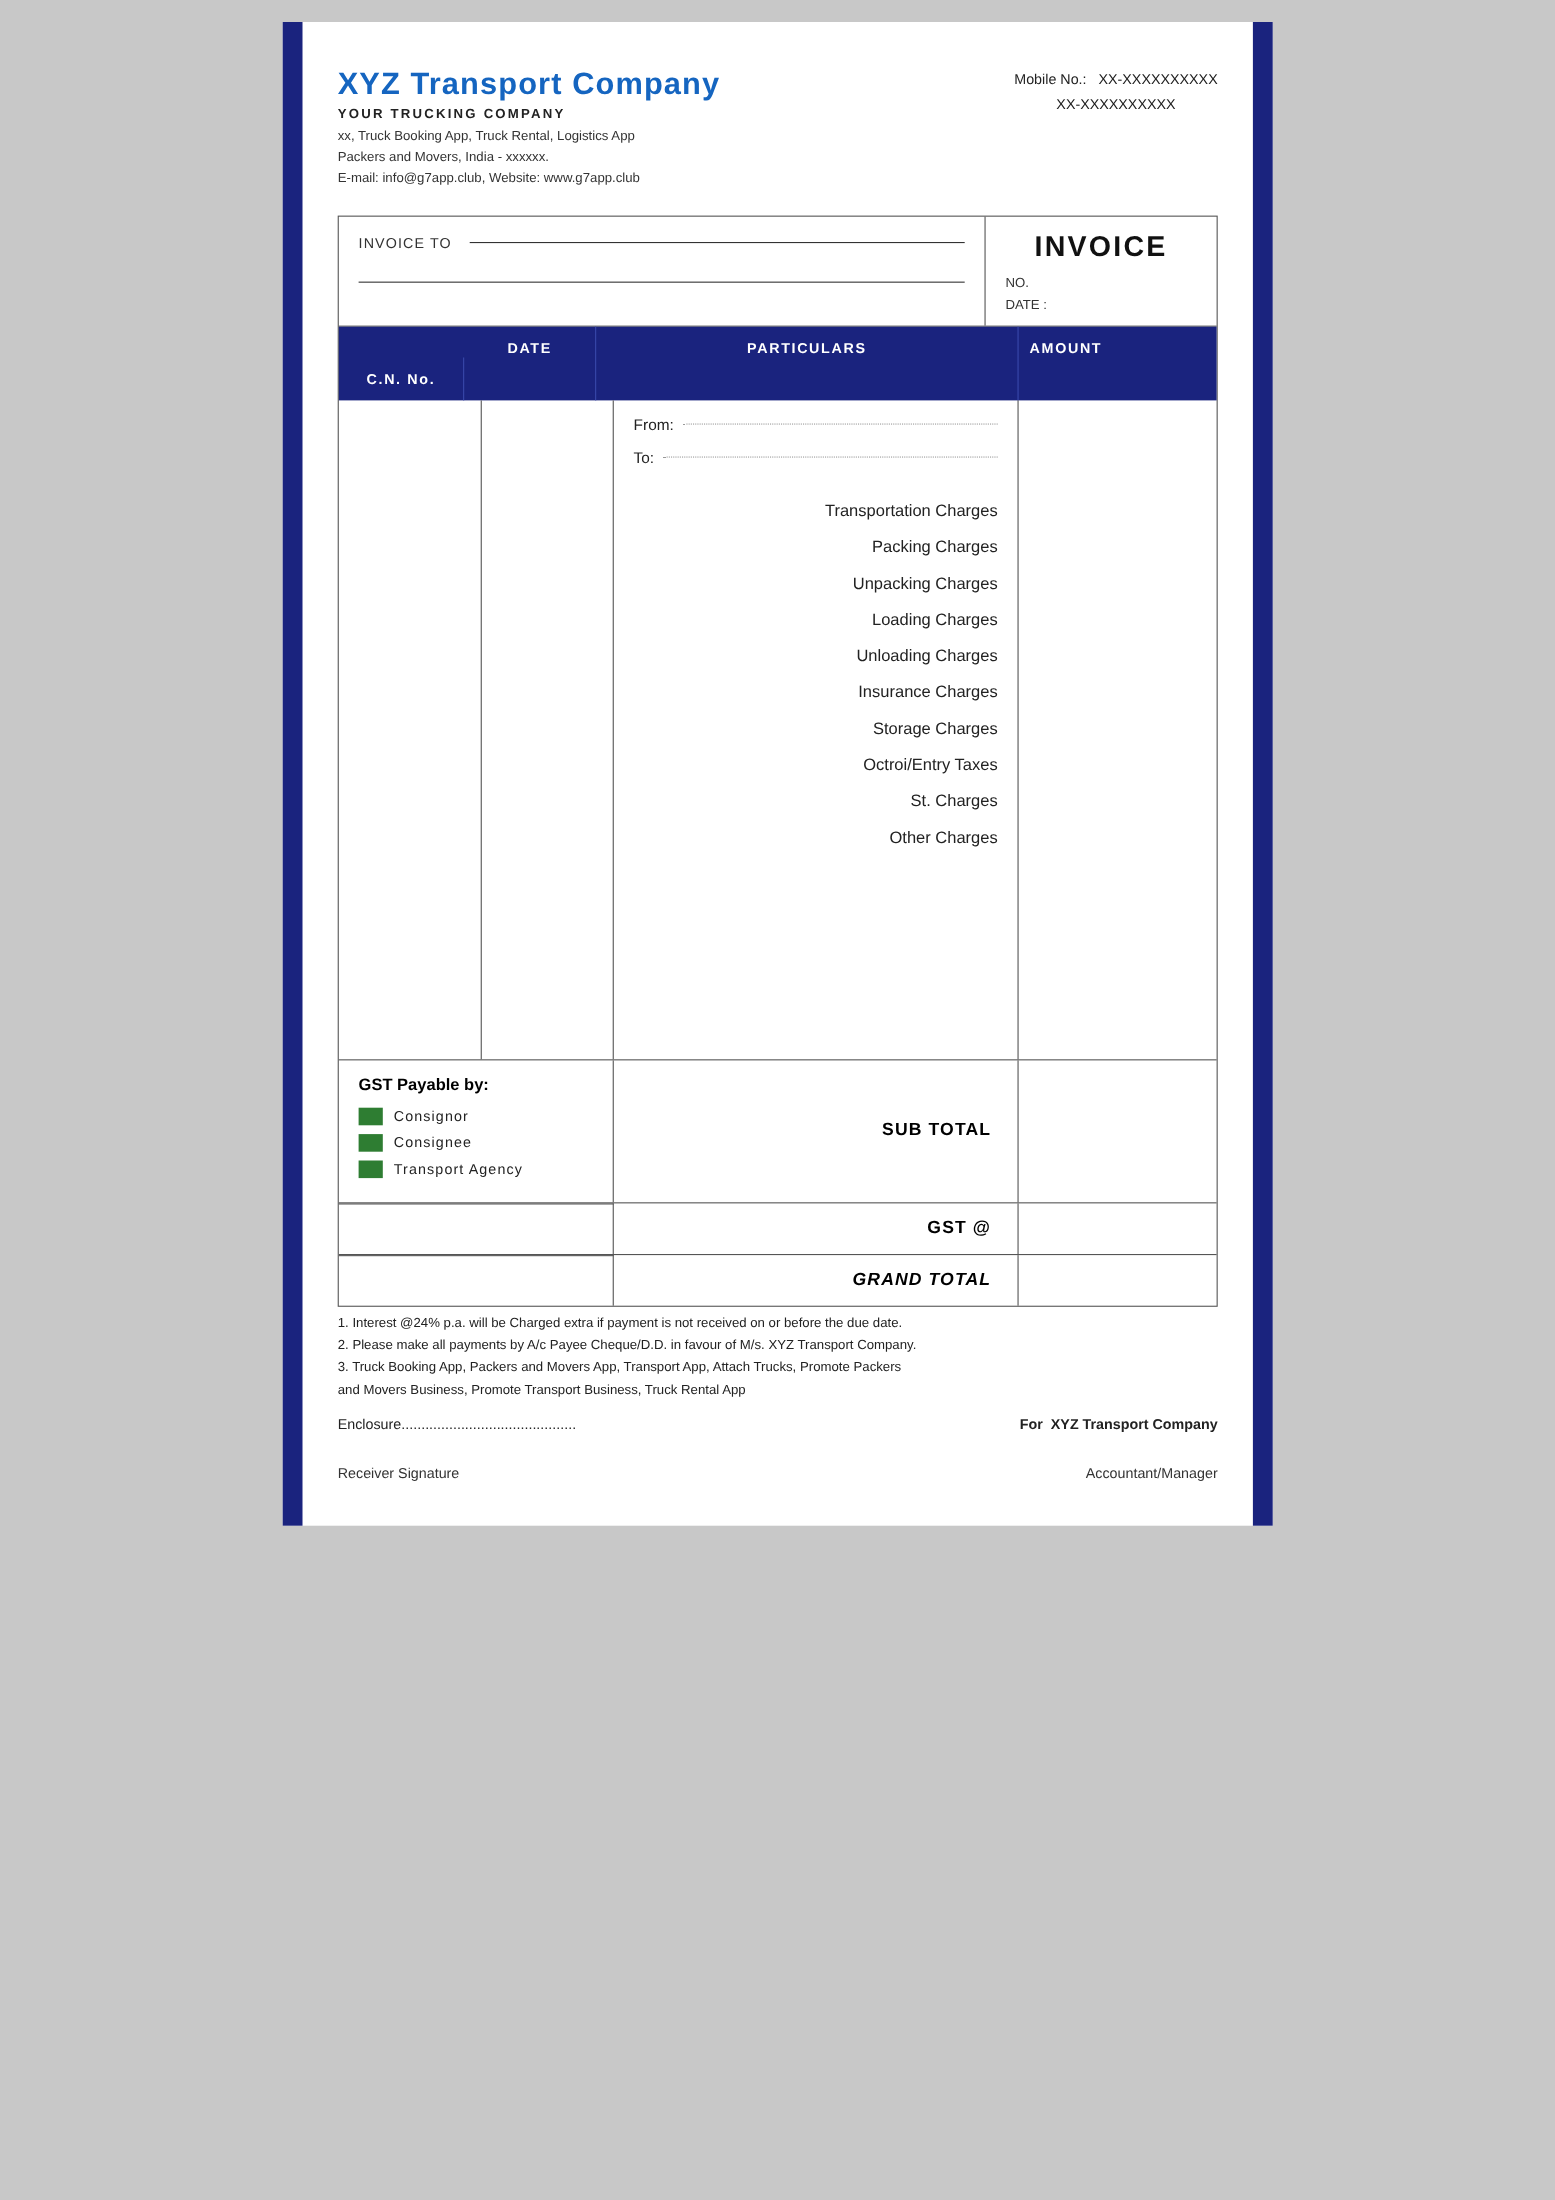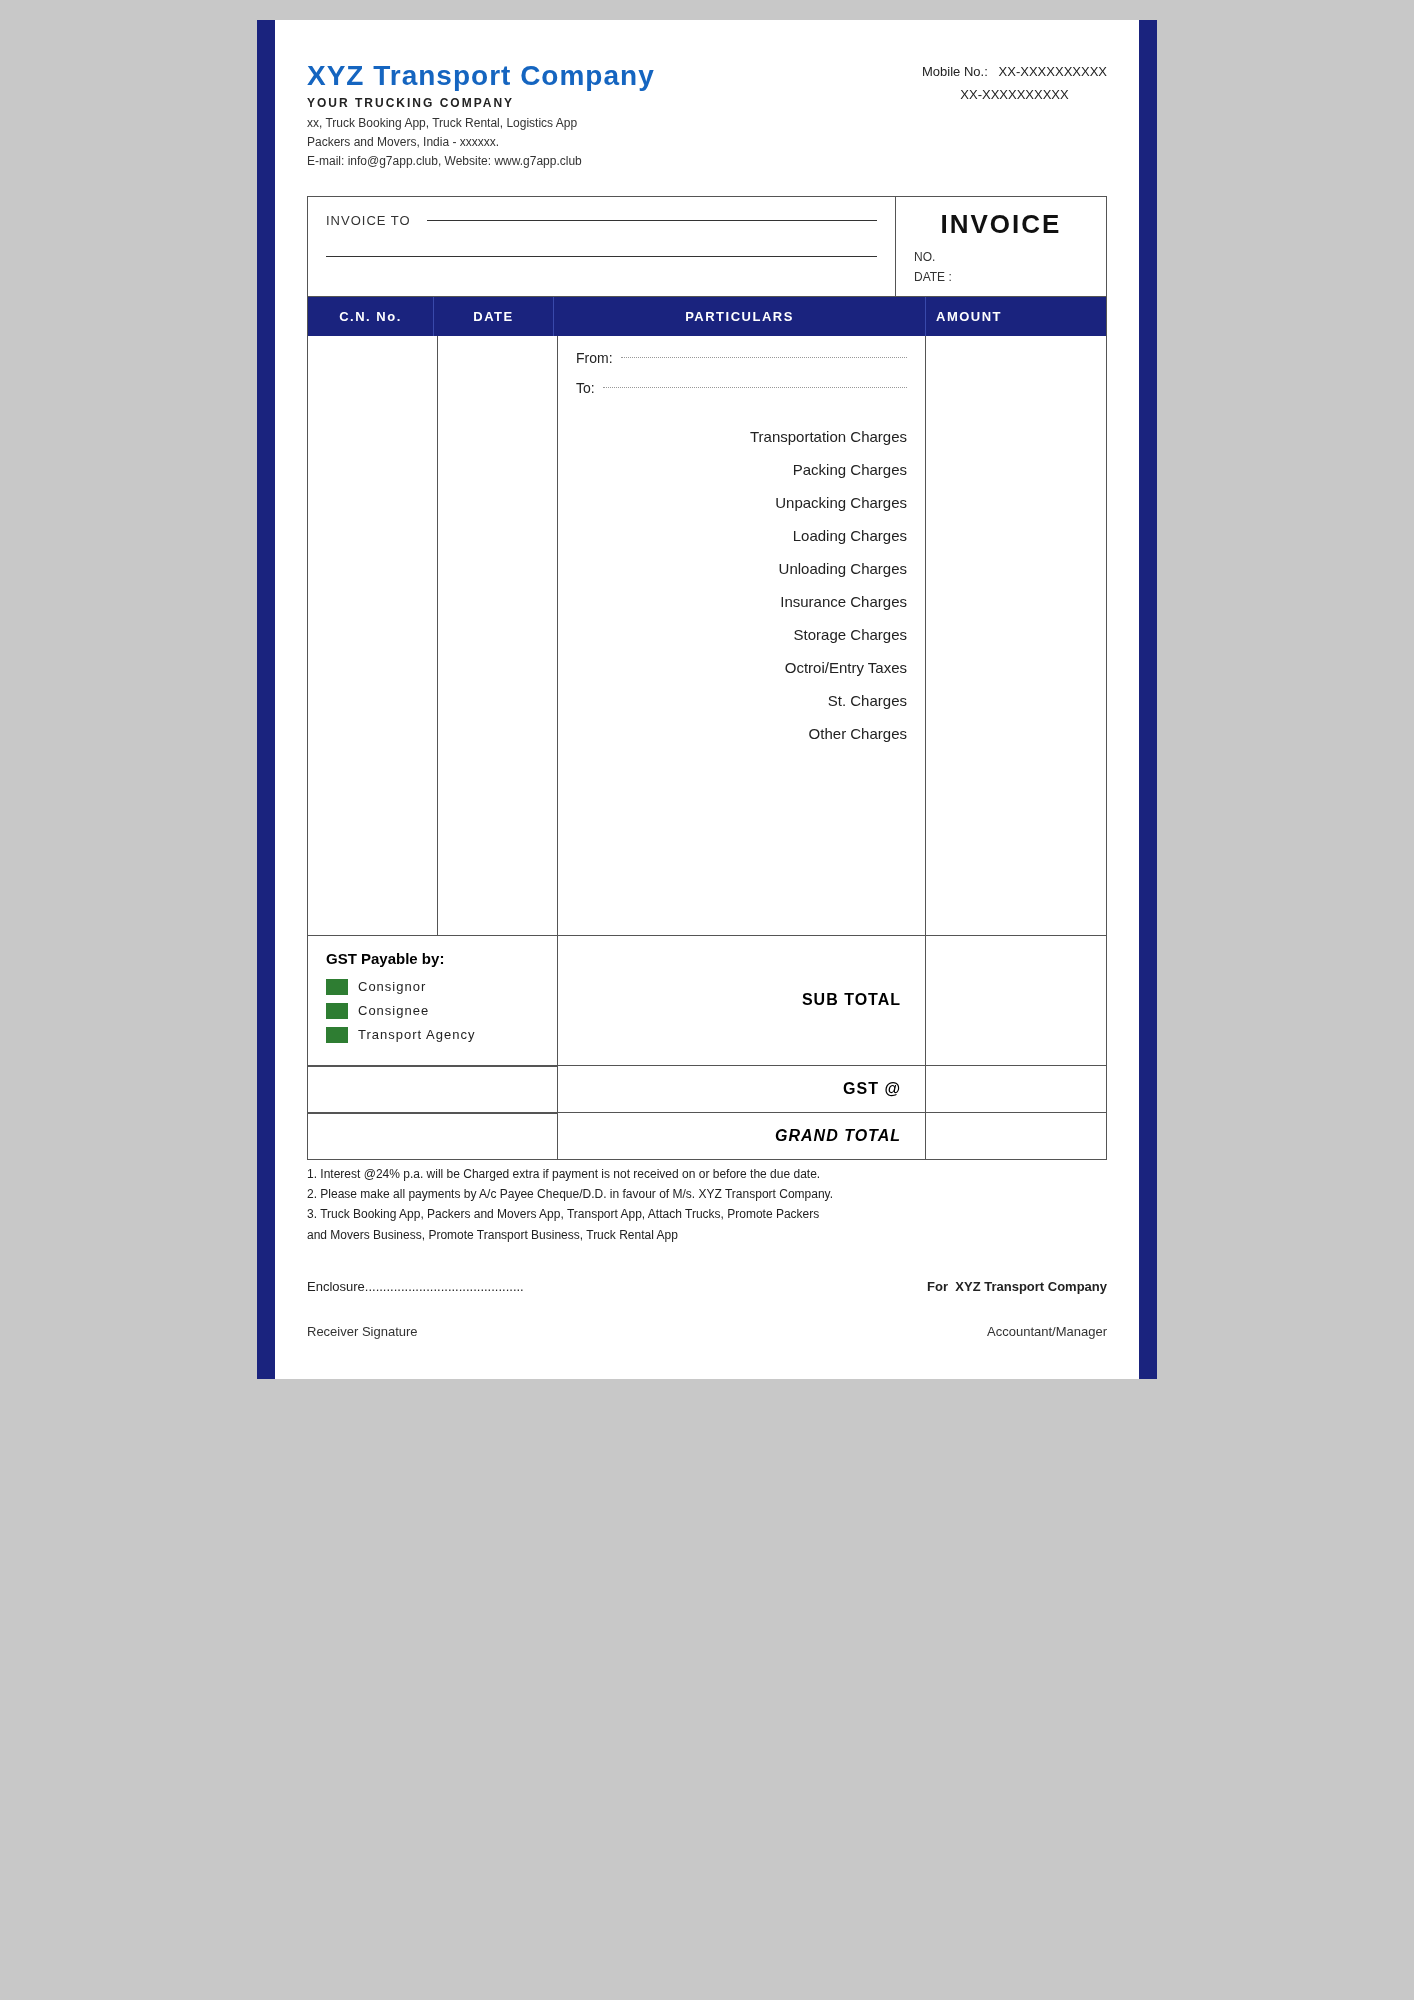--- a/index.html
+++ b/index.html
@@ -131,24 +131,25 @@
     
     .table-header {
       display: flex;
       background: #1a237e;
       color: #fff;
       font-weight: bold;
       font-size: 13px;
       letter-spacing: 1.5px;
     }
     .col-cn {
-      width: 126px;
+      width: 114px;
       padding: 12px 0;
       text-align: center;
       border-right: 1.5px solid #3949ab;
+      margin-top: 28px;
     }
     .col-date {
       width: 120px;
       padding: 12px 10px;
       text-align: center;
       border-right: 1.5px solid #3949ab;
     }
     .col-particulars {
       flex: 1;
       padding: 12px 10px;
@@ -281,21 +282,21 @@
       display: flex;
       justify-content: space-between;
       margin-top: 30px;
       font-size: 13px;
       color: #333;
     }
     .for-company {
       font-size: 13px;
       color: #222;
       text-align: right;
-      margin-top: 20px;
+      margin-top: 0;
     }
     .for-company span {
       font-weight: bold;
     }
     .enclosure-row {
       display: flex;
       justify-content: space-between;
       align-items: flex-end;
       margin-top: 14px;
     }

